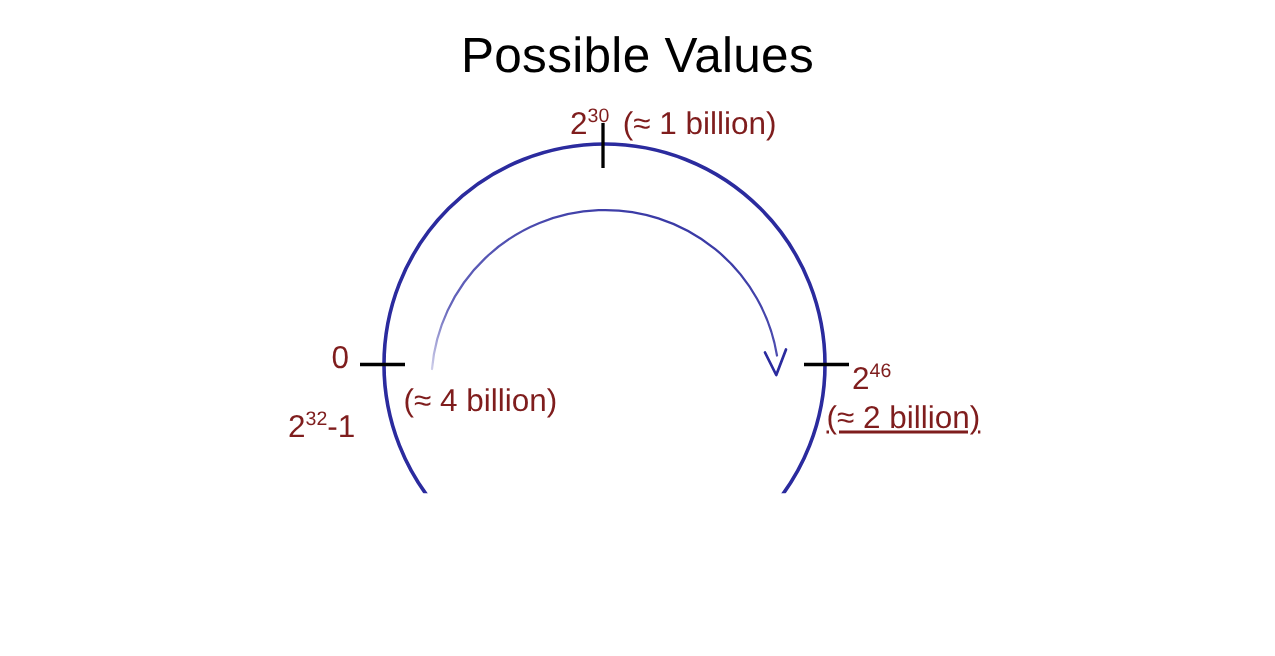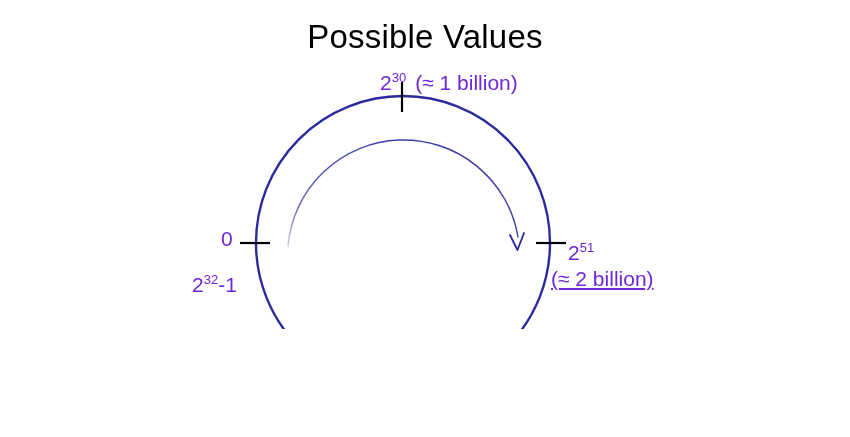--- a/index.html
+++ b/index.html
@@ -40,21 +40,21 @@
     top: 0;
     width: 850px;
     height: 437px;
   }
 
   
   .lbl {
     position: absolute;
     font-size: 21px;
     line-height: 25px;
-    color: #6d28d9;
+    color: #7f1d1d;
     white-space: nowrap;
   }
   .lbl sup {
     font-size: 0.62em;
     vertical-align: super;
     line-height: 0;
   }
 
   
   #label-top {
@@ -119,25 +119,26 @@
     <line x1="536" y1="243" x2="566" y2="243" stroke="#000000" stroke-width="2.2"></line>
     <line x1="403" y1="376" x2="403" y2="406" stroke="#000000" stroke-width="2.2"></line>
     <line x1="240" y1="243" x2="270" y2="243" stroke="#000000" stroke-width="2.2"></line>
   </svg>
 
   <div class="lbl" id="label-top">
     <span>2</span><sup>30</sup><span class="approx">(≈ 1 billion)</span>
   </div>
 
   <div class="lbl" id="label-right-value">
-    <span>2</span><sup>51</sup>
+    <span>2</span><sup>46</sup>
   </div>
 
   <div class="lbl" id="label-right-approx">(≈ 2 billion)</div>
 
   <div class="lbl" id="label-left-zero">0</div>
 
   <div class="lbl" id="label-left-max">
     <span>2</span><sup>32</sup><span>-1</span>
   </div>
 
+  <div class="lbl" id="label-inner-approx">(≈ 4 billion)</div>
 
 </div>
 
 </body></html>

